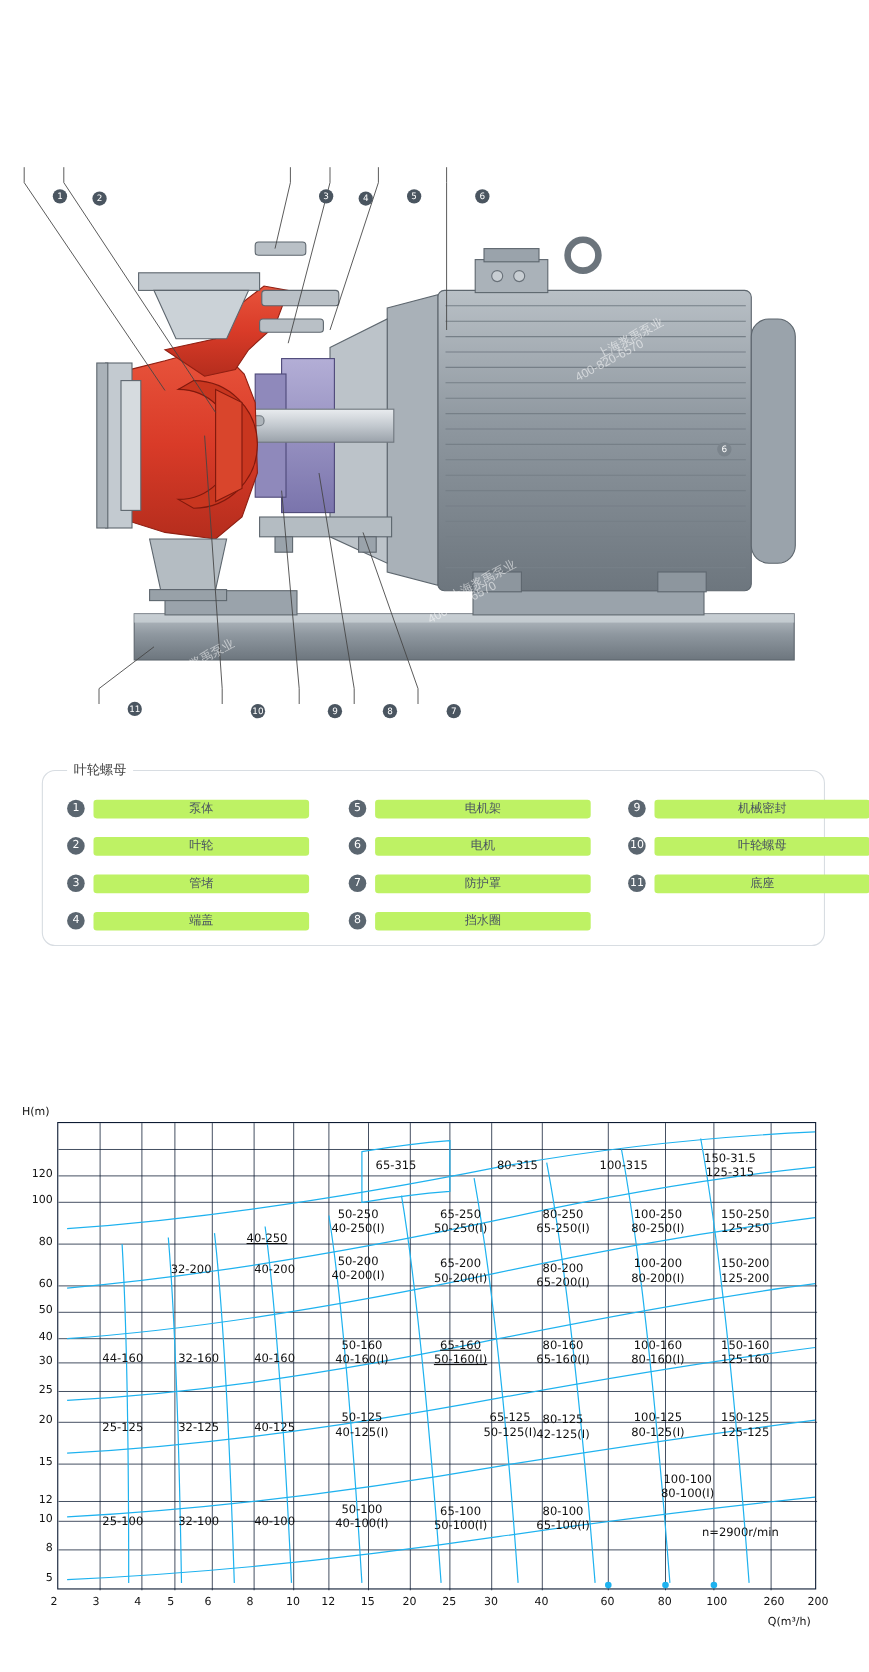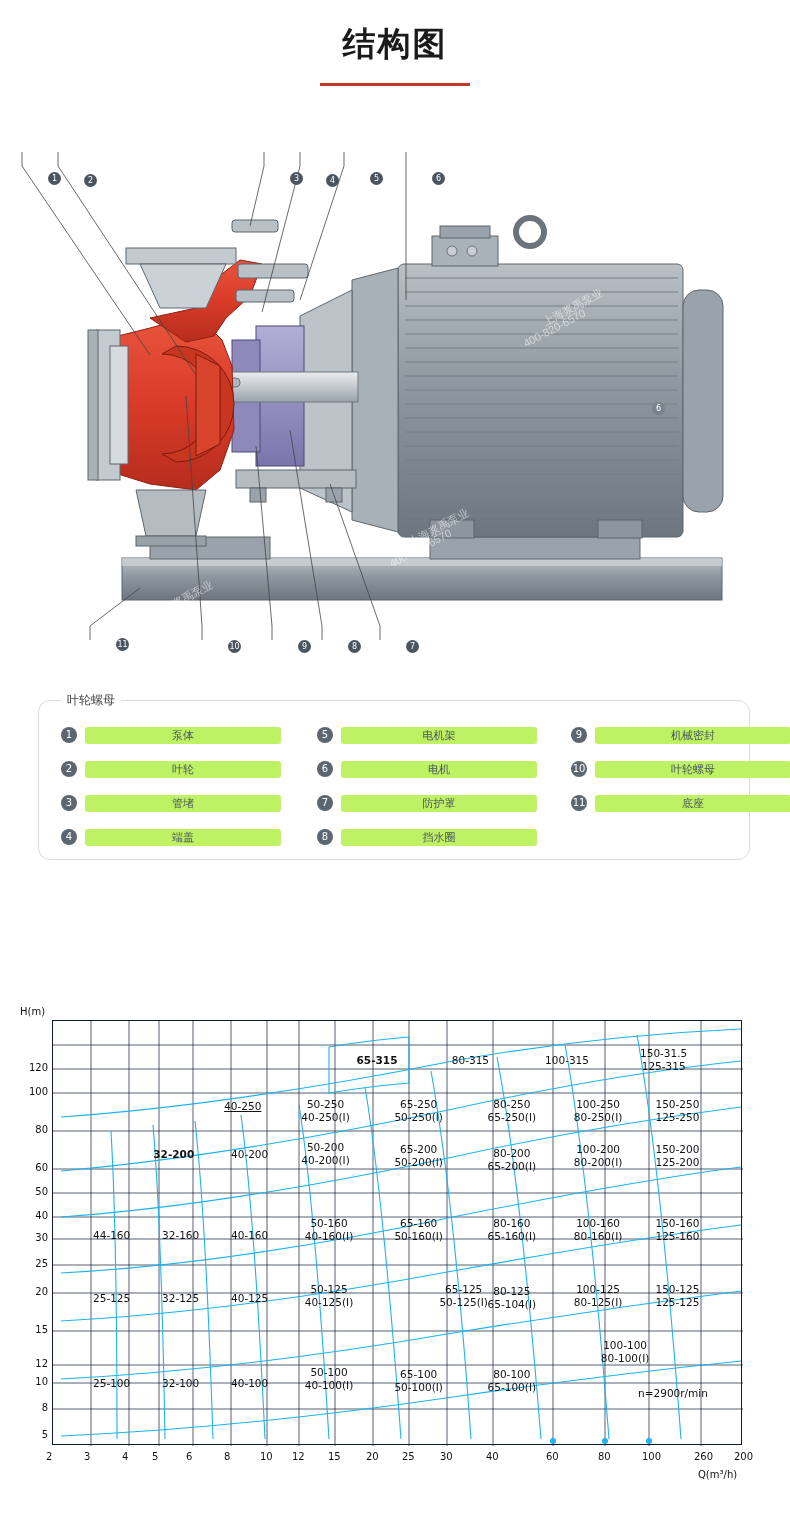--- a/index.html
+++ b/index.html
@@ -59,24 +59,20 @@
     position:absolute;width:13px;height:13px;border-radius:50%;
     background:#4a5560;color:#fff;font-size:8px;line-height:13px;text-align:center;
     font-family:"DejaVu Sans",sans-serif;
   }
 </style>
 </head>
 <body>
 
 <div id="structure-section">
 
-  <div style="padding-top:22px;">
-    <div class="section-title">结构图</div>
-    <div class="title-rule"></div>
-  </div>
 
   <svg id="struct-canvas" viewBox="0 0 790 530">
     <defs>
       <linearGradient id="gmetal" x1="0" y1="0" x2="0" y2="1">
         <stop offset="0%" stop-color="#b9c0c6"></stop>
         <stop offset="45%" stop-color="#8e979f"></stop>
         <stop offset="100%" stop-color="#6d767e"></stop>
       </linearGradient>
       <linearGradient id="gred" x1="0" y1="0" x2="0" y2="1">
         <stop offset="0%" stop-color="#e8543c"></stop>
@@ -366,34 +362,34 @@
 
     <g fill="#1eb2ef">
       <circle cx="500" cy="420" r="3"></circle>
         <circle cx="552" cy="420" r="3"></circle>
         <circle cx="596" cy="420" r="3"></circle>
     </g>
   </svg>
 
   
   <div id="cell-labels">
-      <div class="cell-text" style="left: 292px; top: 33.375px; width: 64px; font-weight: bold;">
+      <div class="cell-text" style="left: 275px; top: 33.375px; width: 64px;">
         <div>65-315</div>
       </div>
       <div class="cell-text" style="left: 385.45px; top: 33.375px; width: 64px;">
         <div>80-315</div>
       </div>
       <div class="cell-text" style="left: 482.05px; top: 33.375px; width: 64px;">
         <div>100-315</div>
       </div>
       <div class="cell-text" style="left: 578.65px; top: 26.375px; width: 64px;">
         <div>150-31.5</div>
         <div>125-315</div>
       </div>
-      <div class="cell-text" style="left: 157.75px; top: 79px; width: 64px; text-decoration: underline;">
+      <div class="cell-text" style="left: 157.75px; top: 99px; width: 64px; text-decoration: underline;">
         <div>40-250</div>
       </div>
       <div class="cell-text" style="left: 240.55px; top: 77.375px; width: 64px;">
         <div>50-250</div>
         <div>40-250(I)</div>
       </div>
       <div class="cell-text" style="left: 333.7px; top: 77.375px; width: 64px;">
         <div>65-250</div>
         <div>50-250(I)</div>
       </div>
@@ -402,21 +398,21 @@
         <div>65-250(I)</div>
       </div>
       <div class="cell-text" style="left: 513.1px; top: 77.375px; width: 64px;">
         <div>100-250</div>
         <div>80-250(I)</div>
       </div>
       <div class="cell-text" style="left: 592.45px; top: 77.375px; width: 64px;">
         <div>150-250</div>
         <div>125-250</div>
       </div>
-      <div class="cell-text" style="left: 88.75px; top: 126.875px; width: 64px; font-weight: bold;">
+      <div class="cell-text" style="left: 88.75px; top: 126.875px; width: 64px;">
         <div>32-200</div>
       </div>
       <div class="cell-text" style="left: 164.65px; top: 126.875px; width: 64px;">
         <div>40-200</div>
       </div>
       <div class="cell-text" style="left: 240.55px; top: 119.875px; width: 64px;">
         <div>50-200</div>
         <div>40-200(I)</div>
       </div>
       <div class="cell-text" style="left: 333.7px; top: 122px; width: 64px;">
@@ -441,21 +437,21 @@
       <div class="cell-text" style="left: 95.65px; top: 207.625px; width: 64px;">
         <div>32-160</div>
       </div>
       <div class="cell-text" style="left: 164.65px; top: 207.625px; width: 64px;">
         <div>40-160</div>
       </div>
       <div class="cell-text" style="left: 244px; top: 196.375px; width: 64px;">
         <div>50-160</div>
         <div>40-160(I)</div>
       </div>
-      <div class="cell-text" style="left: 333.7px; top: 196.375px; width: 64px;">
+      <div class="cell-text" style="left: 333.7px; top: 196.375px; width: 64px; text-decoration: underline;">
         <div>65-160</div>
         <div>50-160(I)</div>
       </div>
       <div class="cell-text" style="left: 426.85px; top: 196.375px; width: 64px;">
         <div>80-160</div>
         <div>65-160(I)</div>
       </div>
       <div class="cell-text" style="left: 513.1px; top: 196.375px; width: 64px;">
         <div>100-160</div>
         <div>80-160(I)</div>
@@ -476,21 +472,21 @@
       <div class="cell-text" style="left: 244px; top: 262.25px; width: 64px;">
         <div>50-125</div>
         <div>40-125(I)</div>
       </div>
       <div class="cell-text" style="left: 333.7px; top: 262.25px; width: 64px; margin-left: 45px;">
         <div>65-125</div>
         <div>50-125(I)</div>
       </div>
       <div class="cell-text" style="left: 426.85px; top: 264.375px; width: 64px;">
         <div>80-125</div>
-        <div>65-104(I)</div>
+        <div>42-125(I)</div>
       </div>
       <div class="cell-text" style="left: 513.1px; top: 262.25px; width: 64px;">
         <div>100-125</div>
         <div>80-125(I)</div>
       </div>
       <div class="cell-text" style="left: 592.45px; top: 262.25px; width: 64px;">
         <div>150-125</div>
         <div>125-125</div>
       </div>
       <div class="cell-text" style="left: 26.65px; top: 356.375px; width: 64px;">

